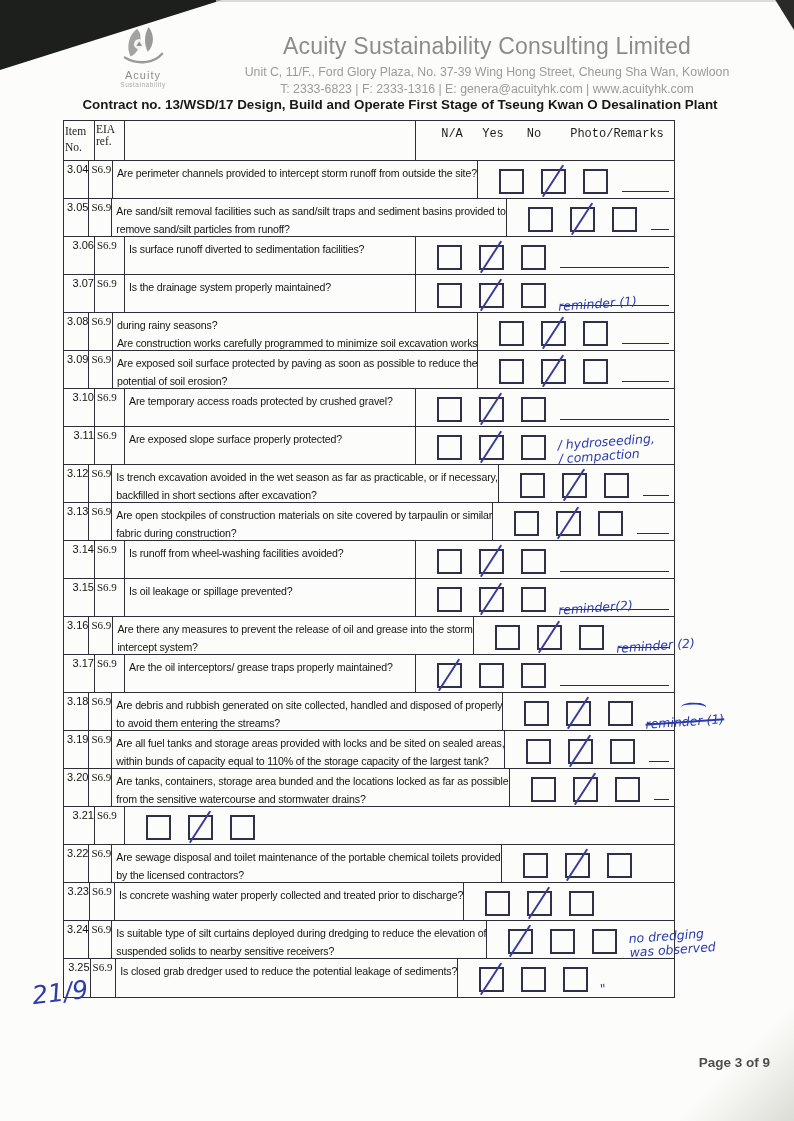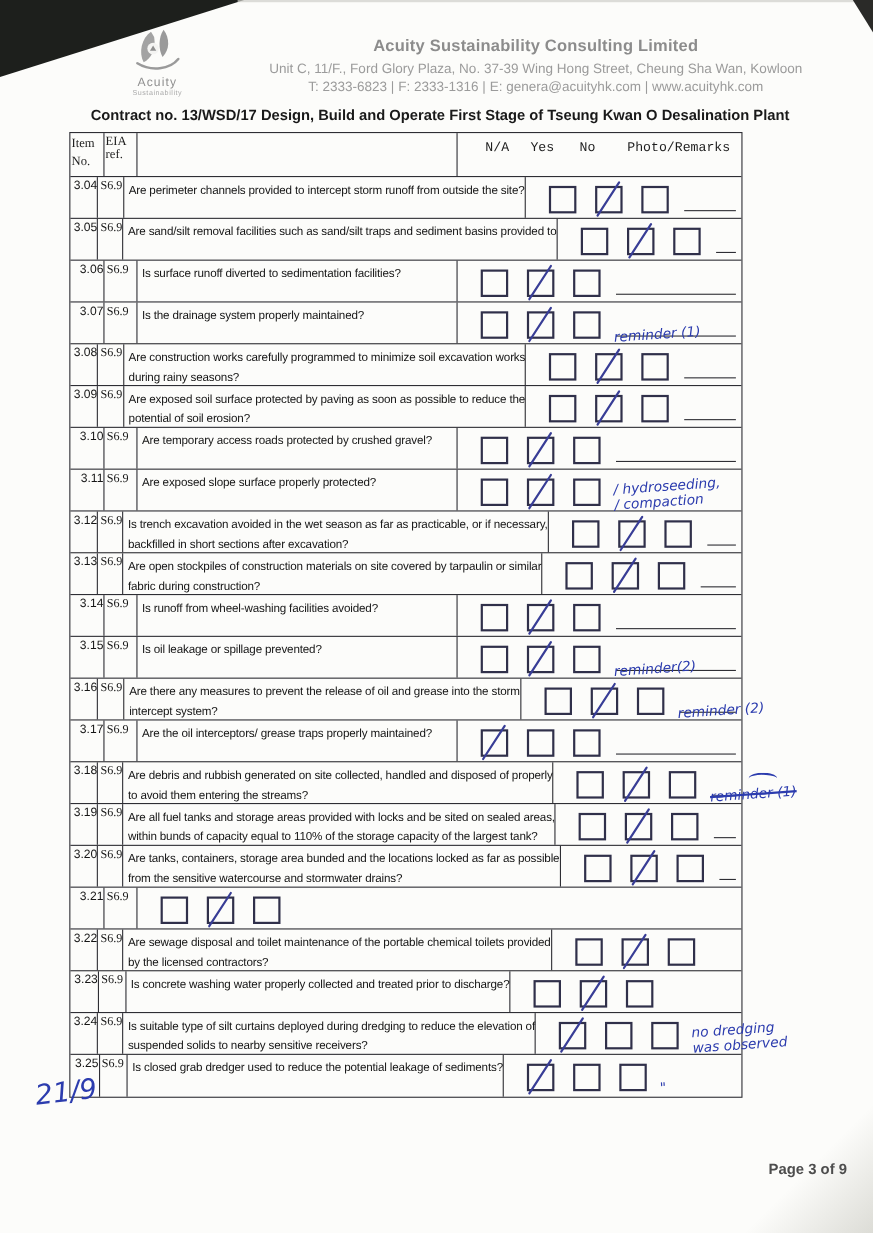--- a/index.html
+++ b/index.html
@@ -19,21 +19,21 @@
   .corner-br{position:absolute;right:0;bottom:0;width:160px;height:120px;
              background:linear-gradient(135deg,transparent 58%,#dcdcd6 100%);}
   .top-strip{position:absolute;left:216px;right:10px;top:0;height:2px;background:#cfcfc9;opacity:.7;}
 
   
   .logo{position:absolute;left:108px;top:26px;width:70px;text-align:center;}
   .logo svg{display:block;margin:0 auto;}
   .logo-name{font-size:11px;letter-spacing:1px;color:#8f8f8f;margin-top:1px;}
   .logo-sub{font-size:6.5px;letter-spacing:.5px;color:#ababab;}
   .co-block{position:absolute;left:190px;top:33px;width:594px;text-align:center;}
-  .co-name{font-size:15px;font-weight:bold;color:var(--hdr-grey);letter-spacing:.2px;}
+  .co-name{font-size:23px;font-weight:normal;color:var(--hdr-grey);letter-spacing:.2px;}
   .co-addr{font-size:12.3px;color:#9b9b9b;margin-top:5px;}
   .co-contacts{font-size:12.3px;color:#9b9b9b;margin-top:3px;}
   .contract{position:absolute;left:30px;top:97px;width:740px;text-align:center;
             font-size:13.4px;font-weight:bold;color:#191919;}
 
   
   .tbl{position:absolute;left:63px;top:120px;width:612px;border:1.8px solid var(--line);
        box-sizing:border-box;background:transparent;}
   .thead,.row{display:flex;box-sizing:border-box;position:relative;}
   .thead{height:40px;border-bottom:1.6px solid var(--line);}
@@ -137,20 +137,21 @@
       <div class="rzone">
               <div class="rline"></div>
             </div>
     </div>
   </div>
         <div class="row">
     <div class="c col-item cell-item">3.05</div>
     <div class="c col-eia cell-eia">S6.9</div>
     <div class="c col-q">
       <div class="ql l1">Are sand/silt removal facilities such as sand/silt traps and sediment basins provided to</div>
+      <div class="ql l2">remove sand/silt particles from runoff?</div>
     </div>
     <div class="c col-checks">
       <div class="box box-na"></div>
       <div class="box box-yes">
               <div class="tick"></div>
             </div>
       <div class="box box-no"></div>
       <div class="rzone">
               <div class="rline"></div>
             </div>
@@ -192,22 +193,22 @@
               <div class="hand">
                 <div>reminder (1)</div>
               </div>
             </div>
     </div>
   </div>
         <div class="row">
     <div class="c col-item cell-item">3.08</div>
     <div class="c col-eia cell-eia">S6.9</div>
     <div class="c col-q">
+      <div class="ql l2">during rainy seasons?</div>
       <div class="ql l1">Are construction works carefully programmed to minimize soil excavation works</div>
-      <div class="ql l2">during rainy seasons?</div>
     </div>
     <div class="c col-checks">
       <div class="box box-na"></div>
       <div class="box box-yes">
               <div class="tick"></div>
             </div>
       <div class="box box-no"></div>
       <div class="rzone">
               <div class="rline"></div>
             </div>

